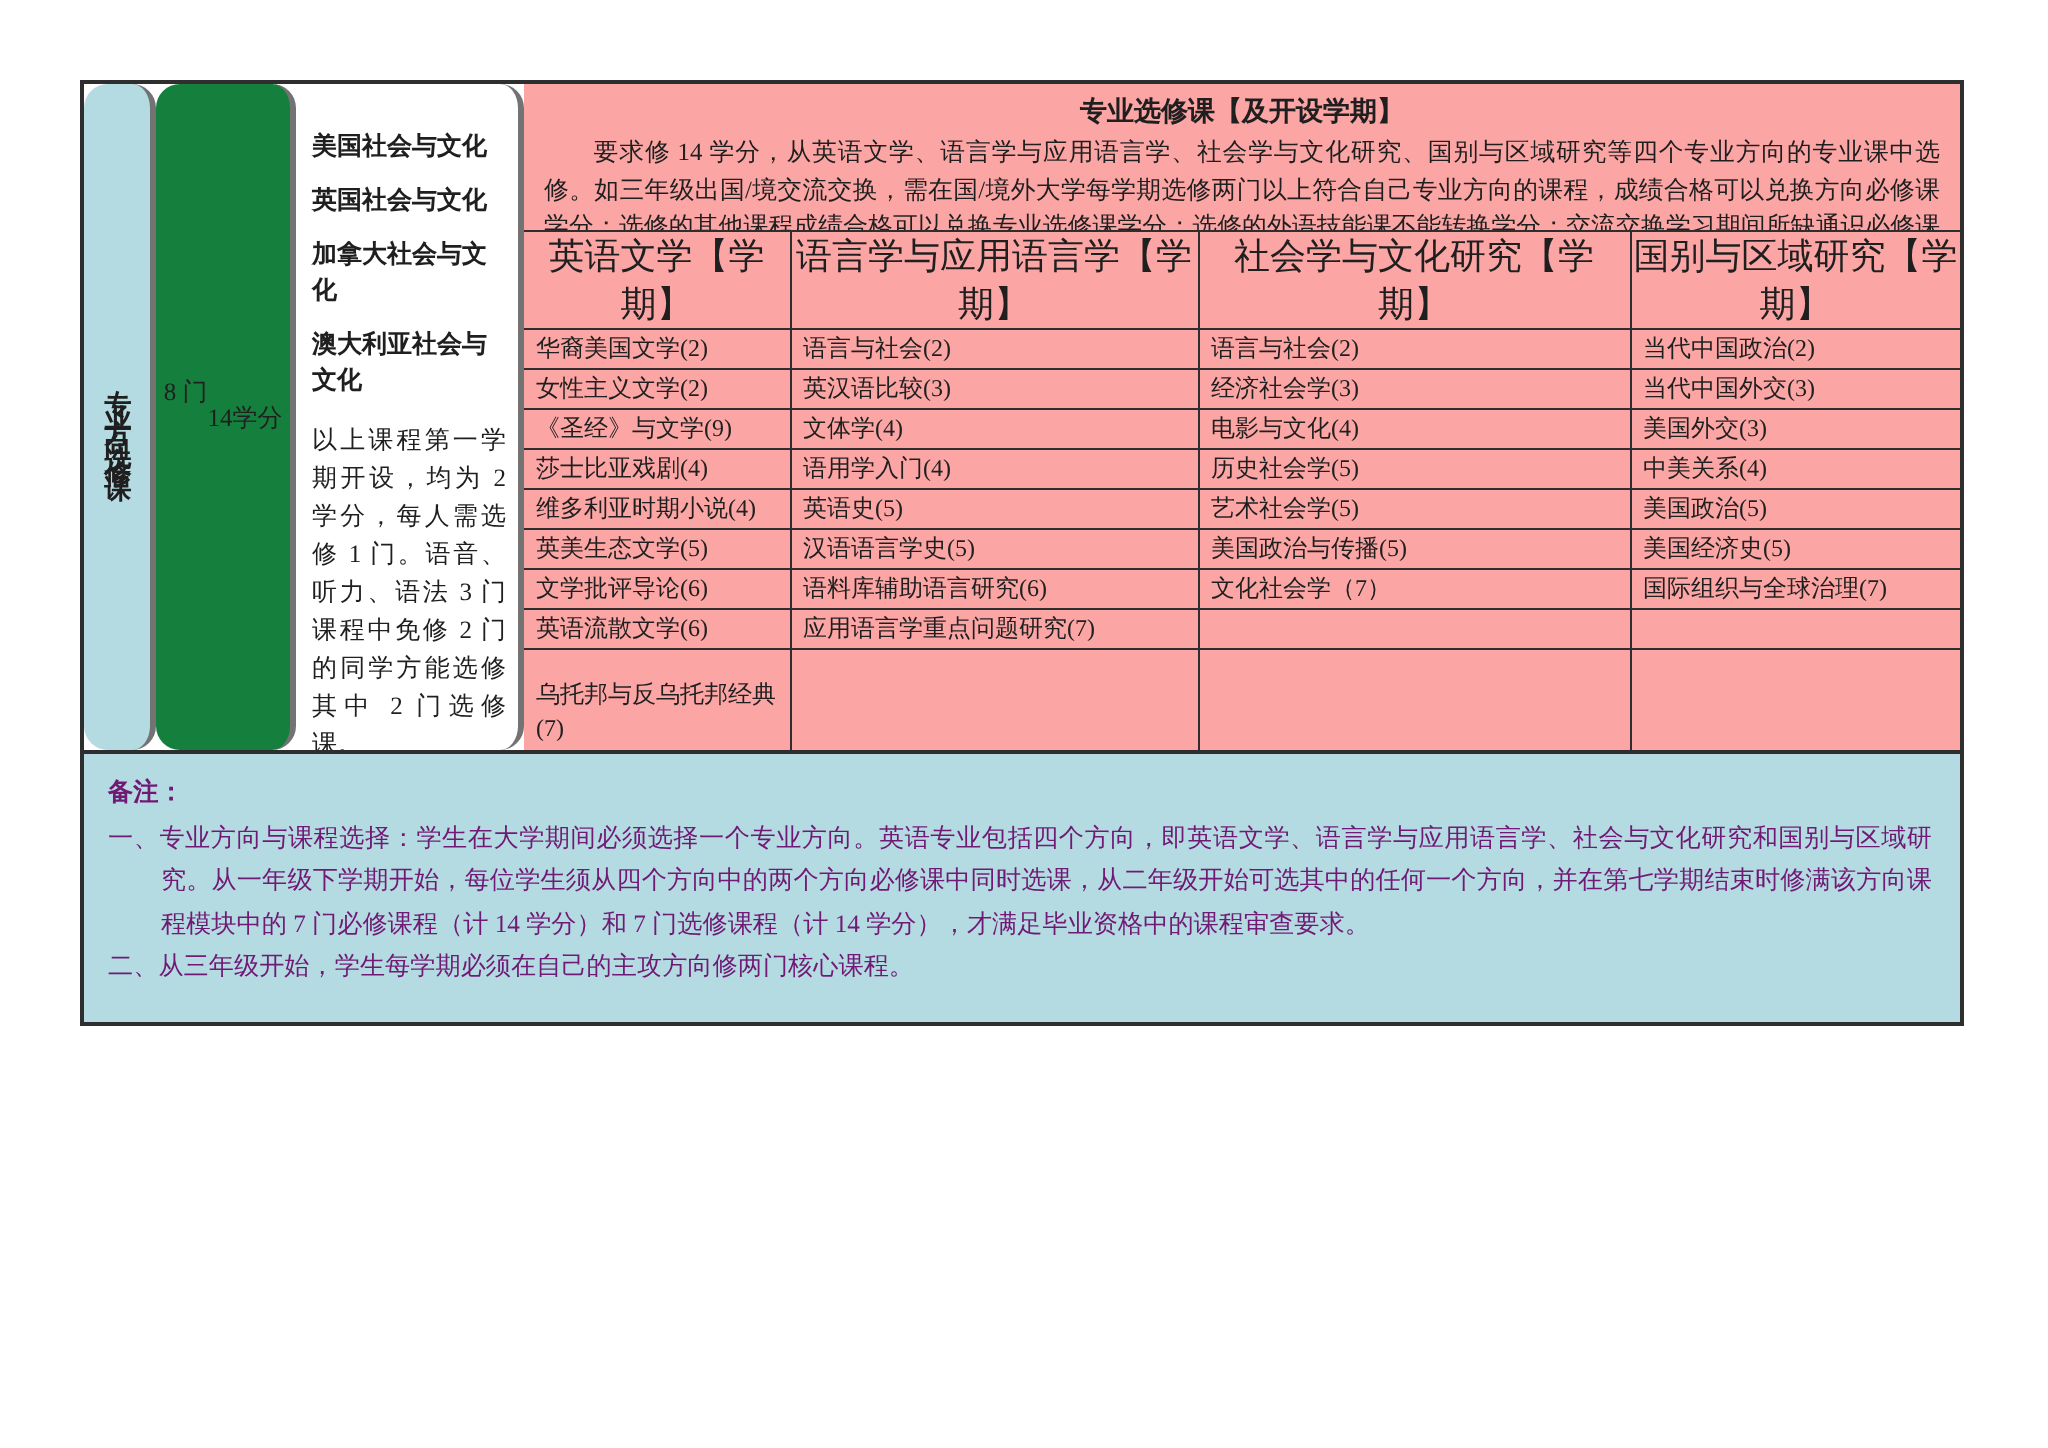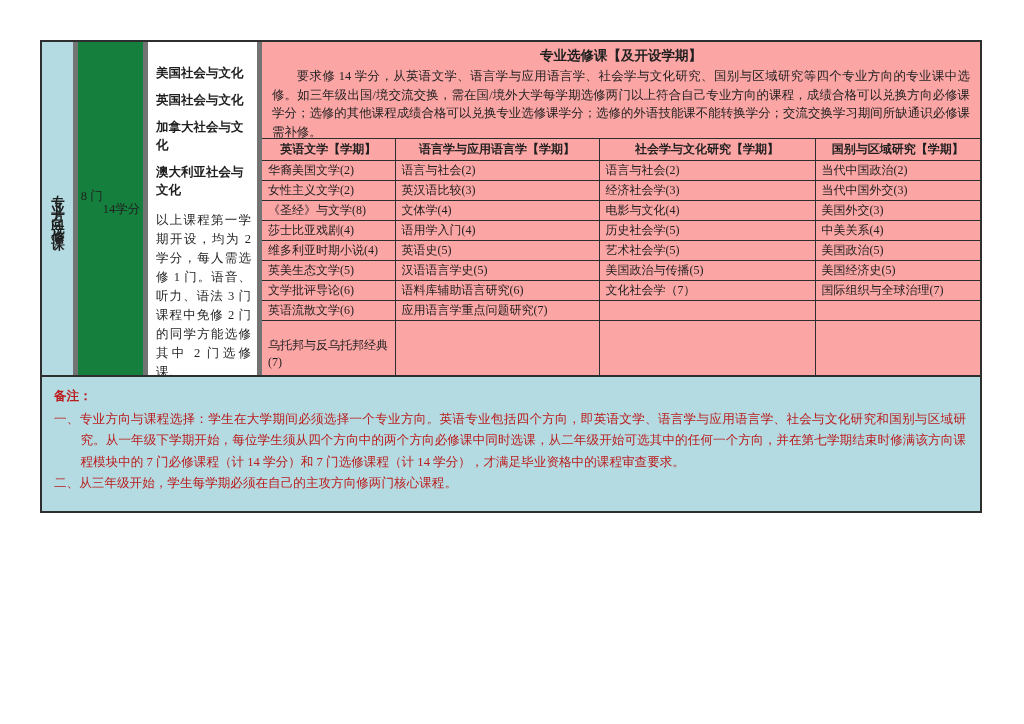--- a/index.html
+++ b/index.html
@@ -13,21 +13,21 @@
     position: absolute;
     left: 40px; top: 40px;
     width: 942px; height: 473px;
     border: 2px solid #2e2e2e;
     display: flex;
     flex-direction: column;
     background: #ffffff;
   }
   
   .upper { display: flex; flex-direction: row; height: 333px; }
-  .cell-border-r { border-right: 5px solid #737373; }
+  .cell-border-r { border-right: 3px solid #737373; border-radius: 12px; }
 
   .cat-cell {
     width: 36px;
     background: #b5dbe2;
     display: flex; align-items: center; justify-content: center;
   }
   .cat-vert {
     writing-mode: vertical-lr;
     text-orientation: upright;
     font-weight: bold;
@@ -80,22 +80,22 @@
     table-layout: fixed;
     flex: 1;
   }
   table.courses th, table.courses td {
     border: 1px solid #2e2e2e;
     font-size: 12px;
     overflow: hidden;
   }
   table.courses th {
     height: 21px;
-    font-size: 12px;
-    font-weight: bold;
+    font-size: 18px;
+    font-weight: normal;
     text-align: center;
   }
   table.courses td {
     height: 20px;
     padding: 0 6px;
     text-align: left;
     vertical-align: middle;
     line-height: 17px;
   }
   table.courses tr.tall td { height: auto; padding-top: 14px; padding-bottom: 2px; }
@@ -106,21 +106,21 @@
   table.courses tbody tr:last-child td { border-bottom: none; }
 
   
   .notes {
     flex: 1;
     background: #b5dbe2;
     border-top: 2px solid #2e2e2e;
     padding: 9px 14px 6px 12px;
     font-size: 12.6px;
     line-height: 21.5px;
-    color: #b91c1c;
+    color: #701a75;
   }
   .notes-title { font-weight: bold; margin-bottom: 1px; }
   .note-item { padding-left: 2.1em; text-indent: -2.1em; text-align: justify; }
 </style>
 </head>
 <body>
 
 <div class="sheet">
 
   <div class="upper">
@@ -172,21 +172,21 @@
             <td>语言与社会(2)</td>
             <td>当代中国政治(2)</td>
           </tr>
           <tr>
             <td>女性主义文学(2)</td>
             <td>英汉语比较(3)</td>
             <td>经济社会学(3)</td>
             <td>当代中国外交(3)</td>
           </tr>
           <tr>
-            <td>《圣经》与文学(8)</td>
+            <td>《圣经》与文学(9)</td>
             <td>文体学(4)</td>
             <td>电影与文化(4)</td>
             <td>美国外交(3)</td>
           </tr>
           <tr>
             <td>莎士比亚戏剧(4)</td>
             <td>语用学入门(4)</td>
             <td>历史社会学(5)</td>
             <td>中美关系(4)</td>
           </tr>

